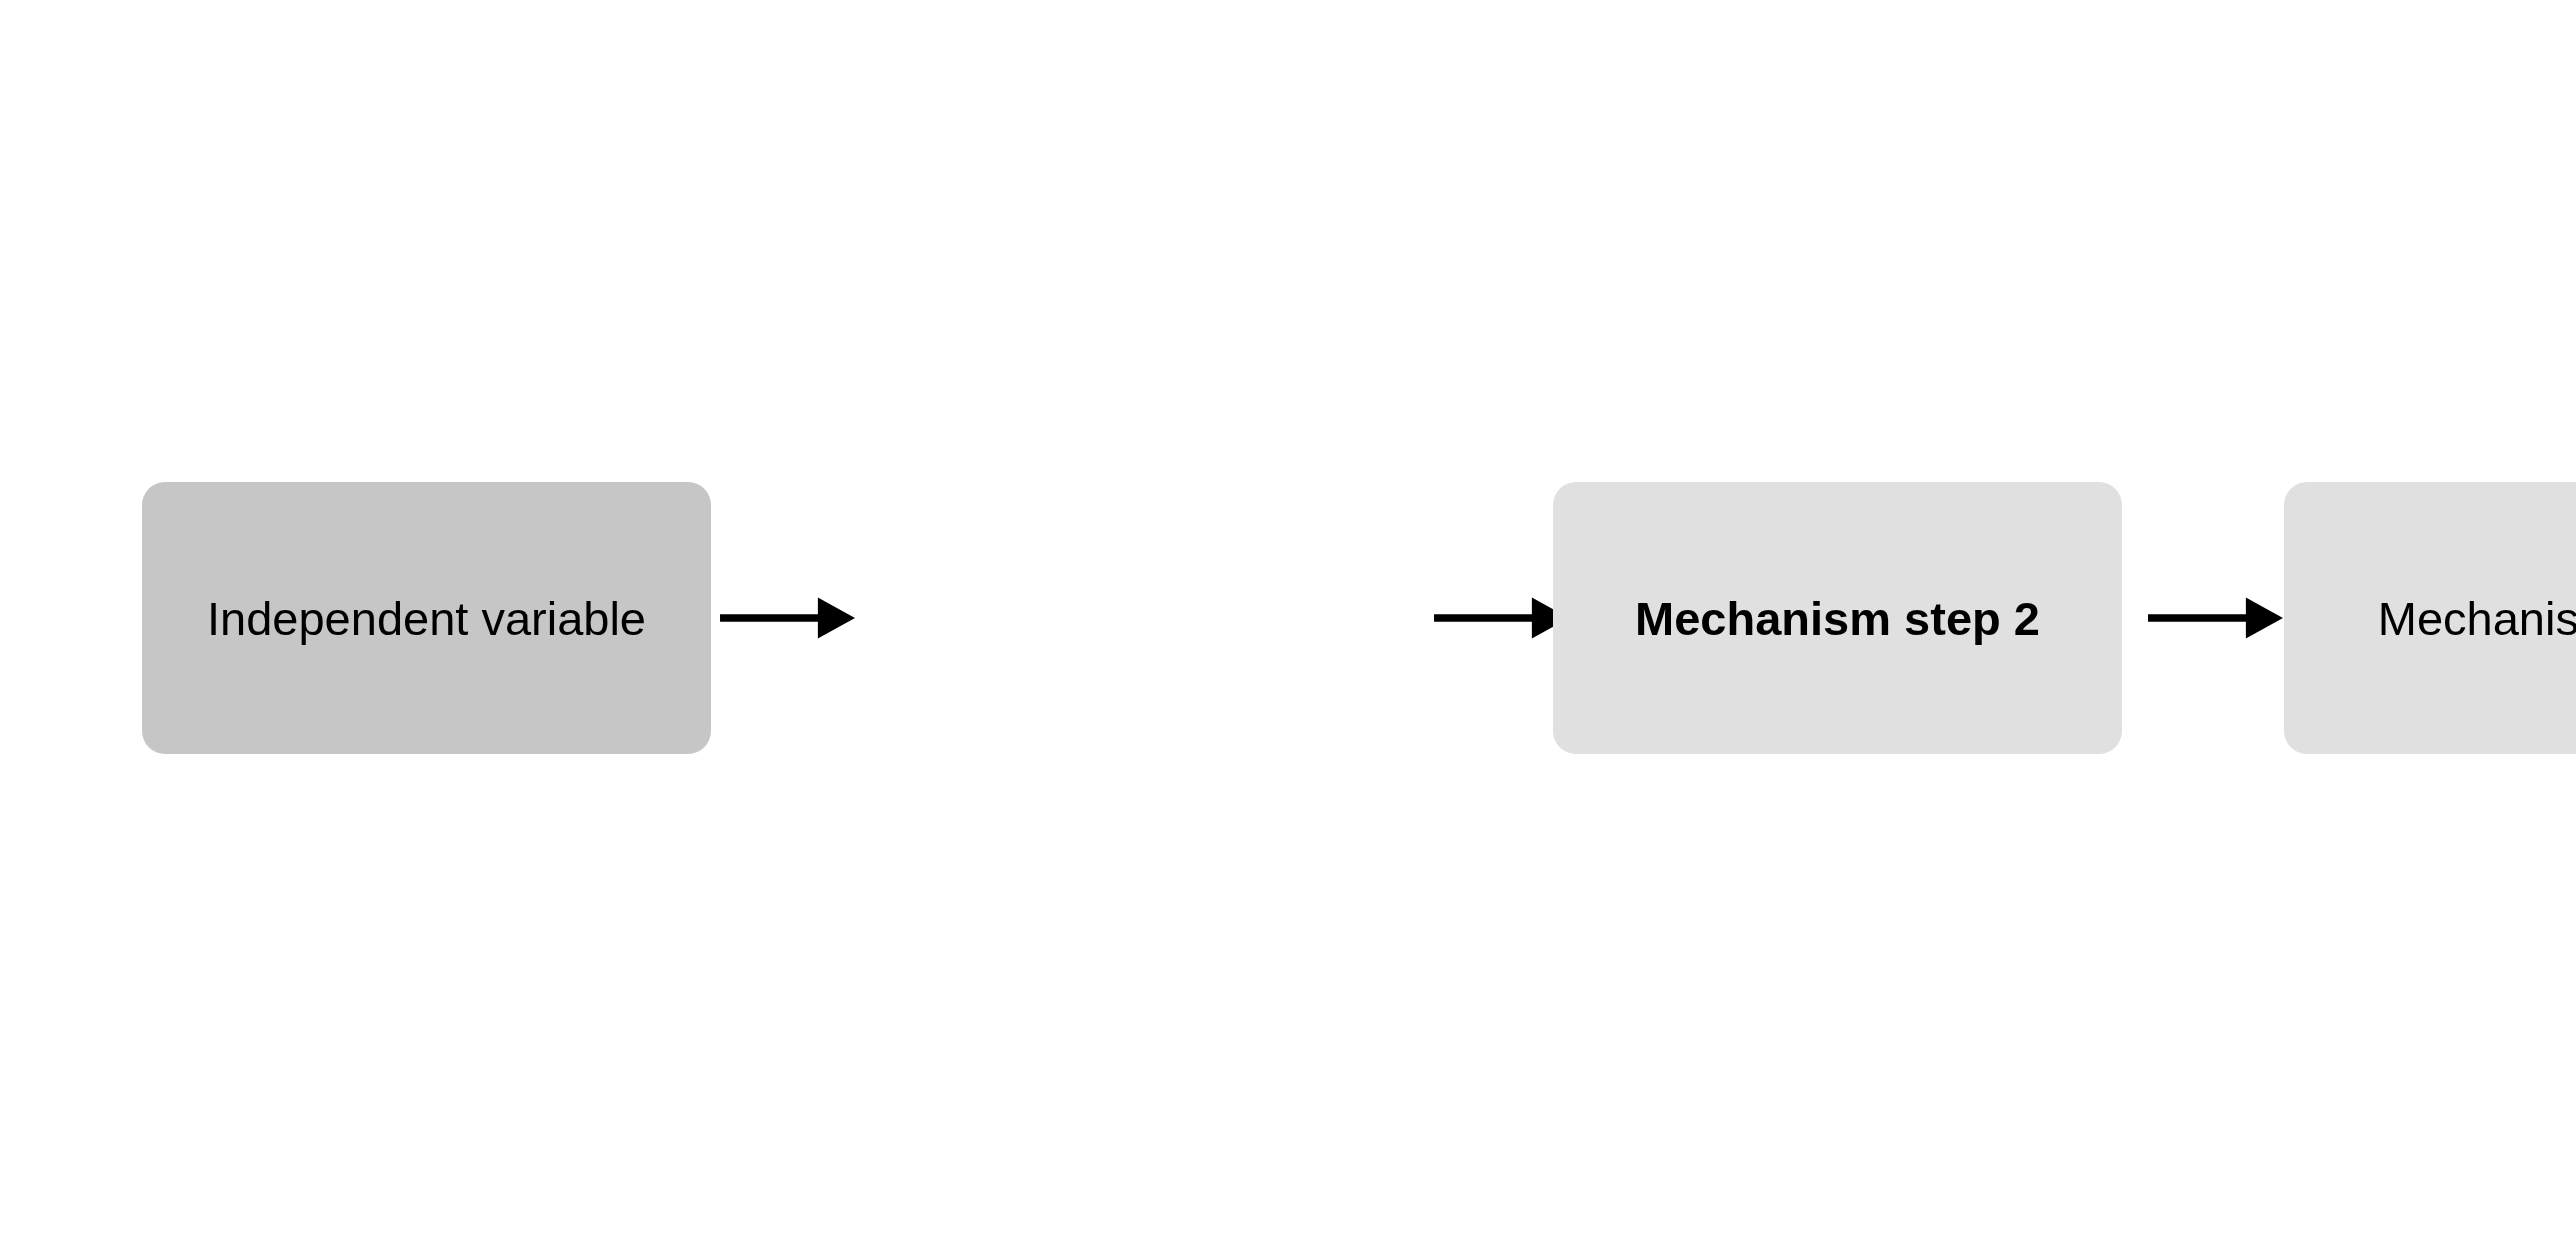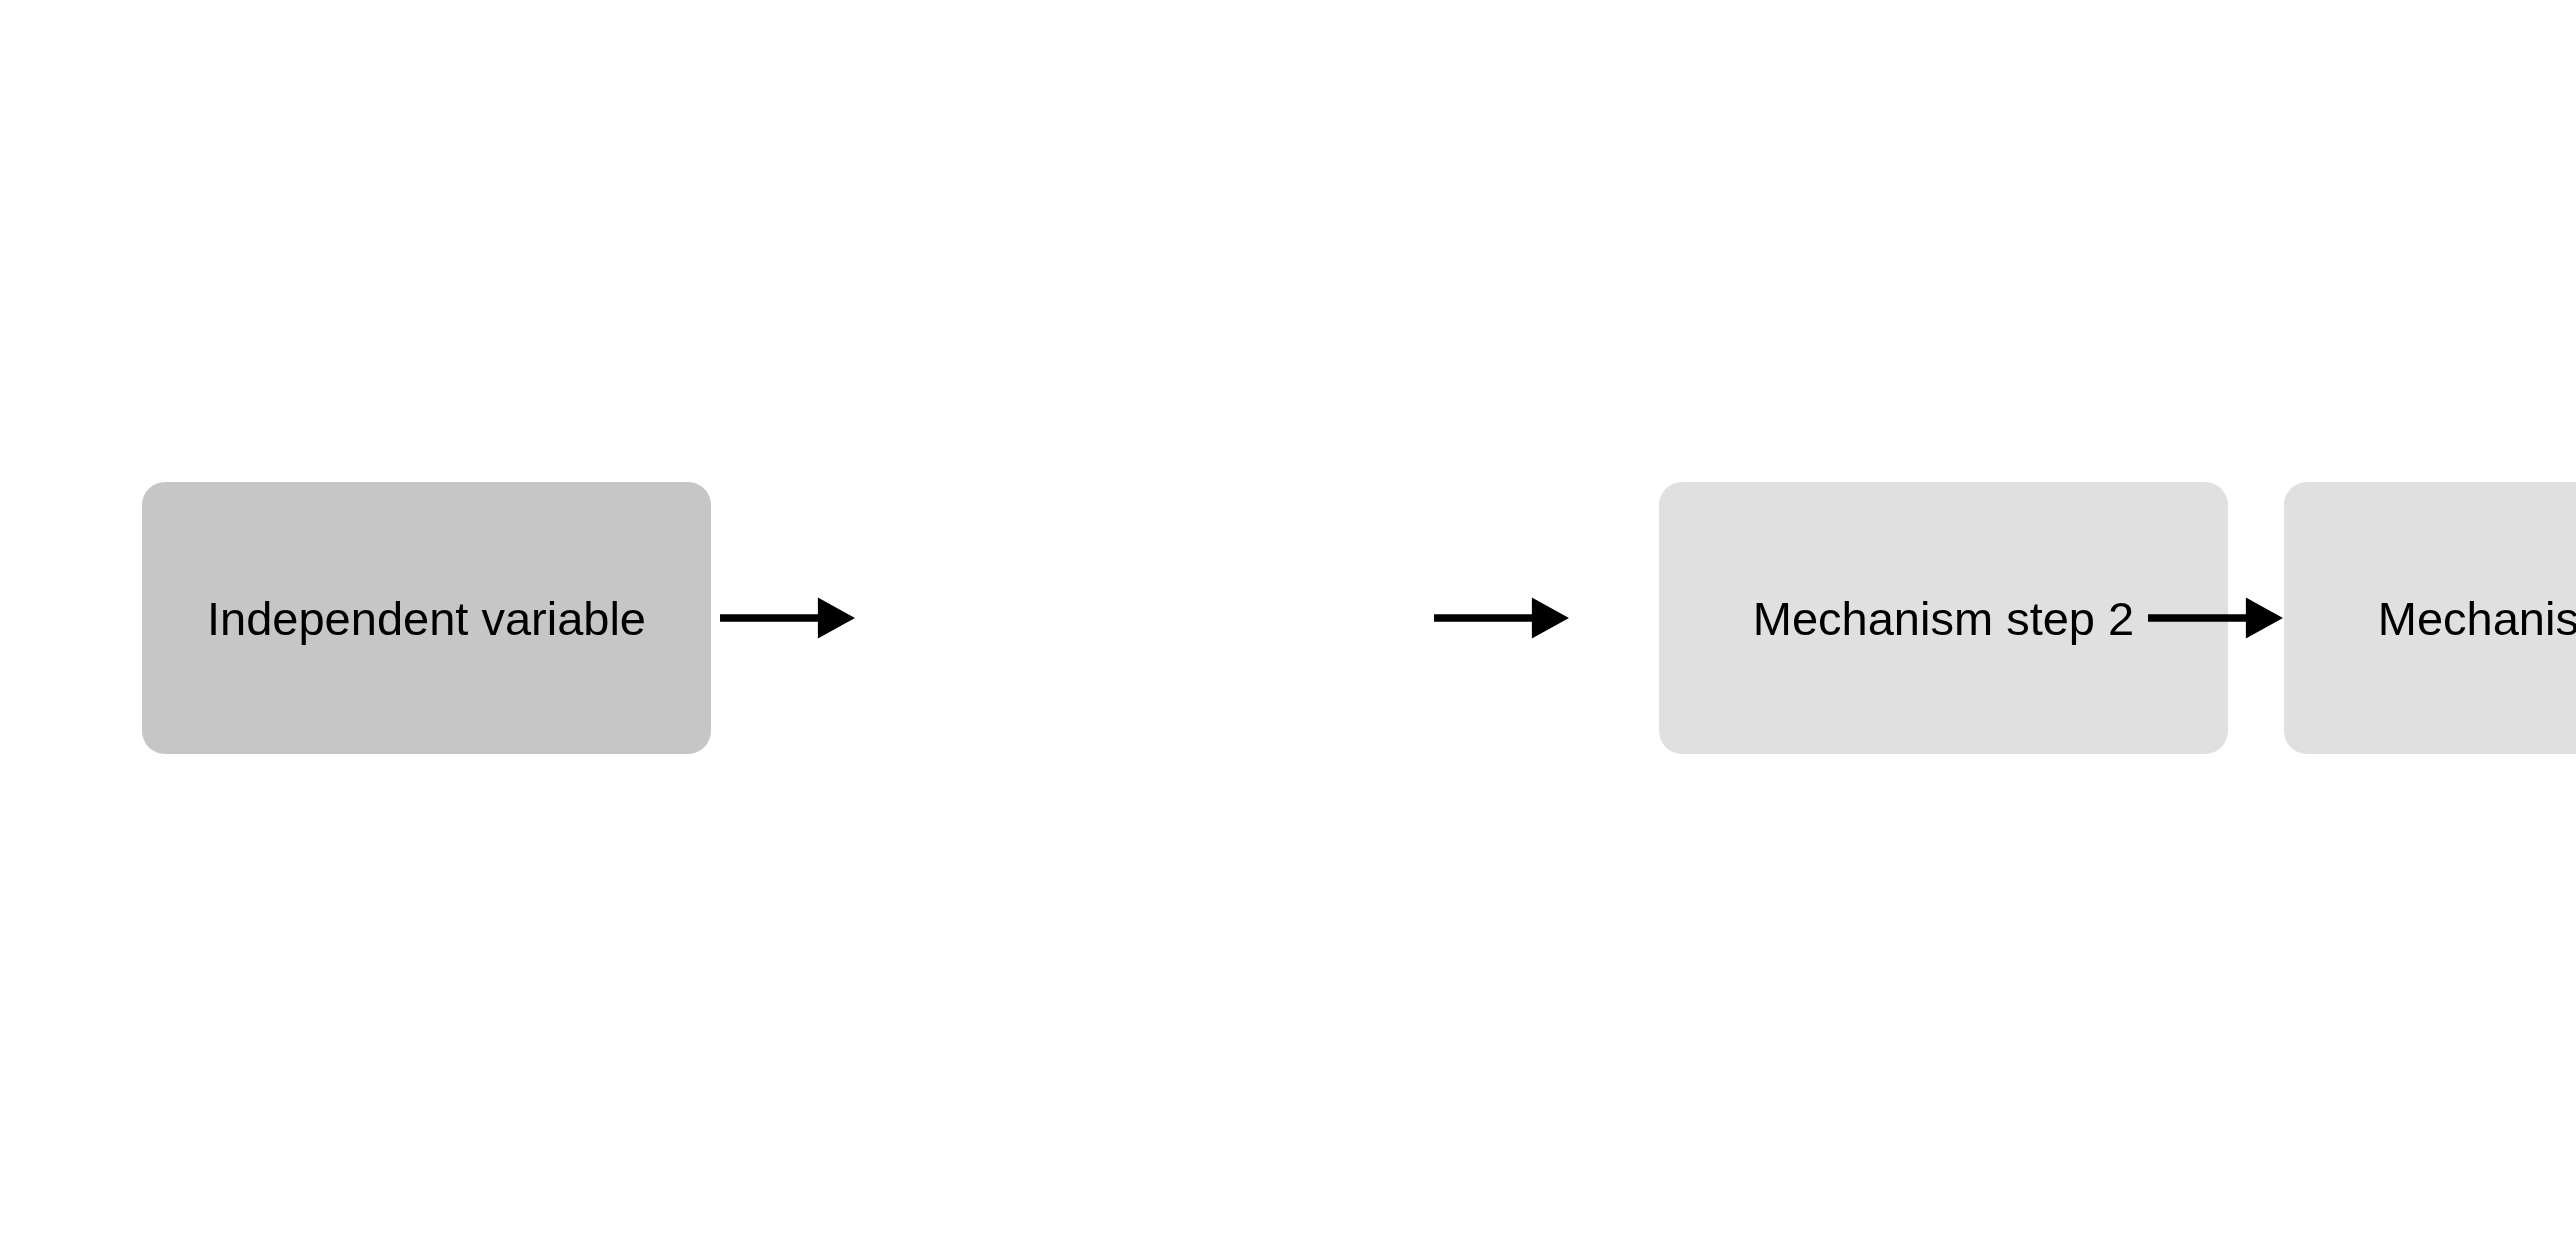--- a/index.html
+++ b/index.html
@@ -37,21 +37,21 @@
   }
   .arrow {
     position: absolute;
     top: 587px;
     width: 137px;
     height: 62px;
     display: block;
   }
   #node-1 { left: 142px;  }
   #node-2 { left: 856px; }
-  #node-3 { left: 1659px; }
+  #node-3 { left: 1553px; font-weight: bold; }
   #node-4 { left: 2284px; }
   #arrow-1 { left: 719px; }
   #arrow-2 { left: 1433px; }
   #arrow-3 { left: 2147px; }
   .arrow-shaft { stroke: #000000; stroke-width: 15; }
   .arrow-head  { fill: #000000; }
 </style>
 </head>
 <body>
 

